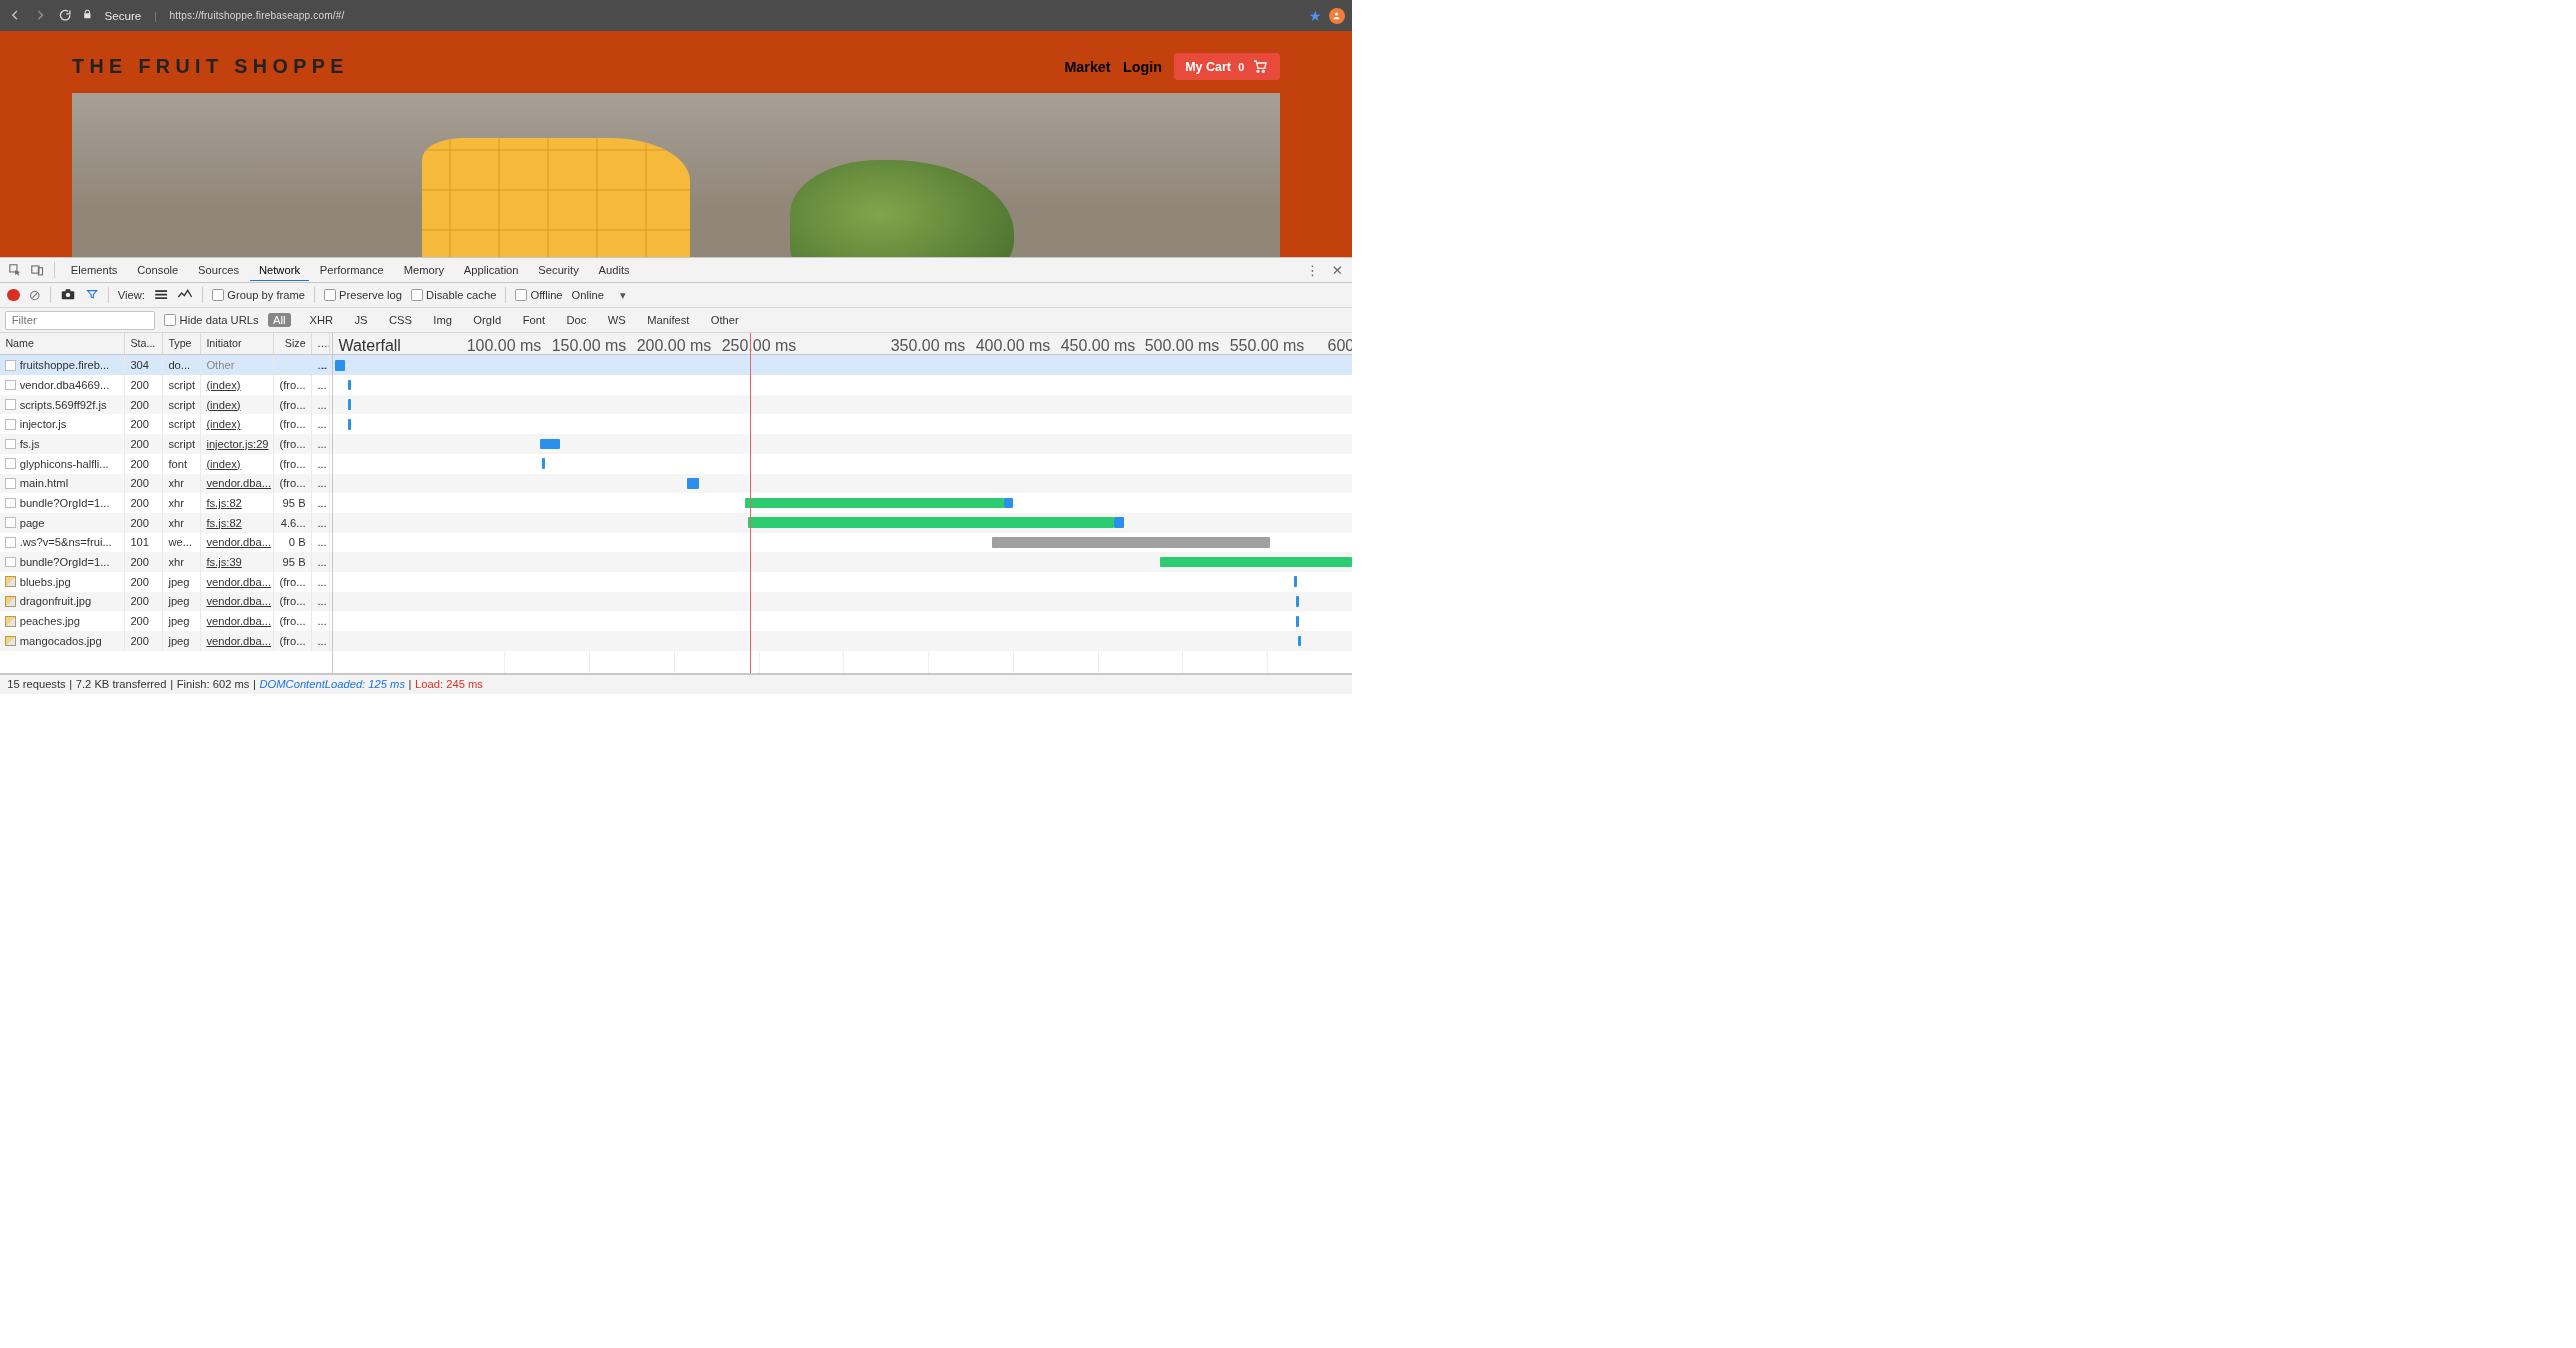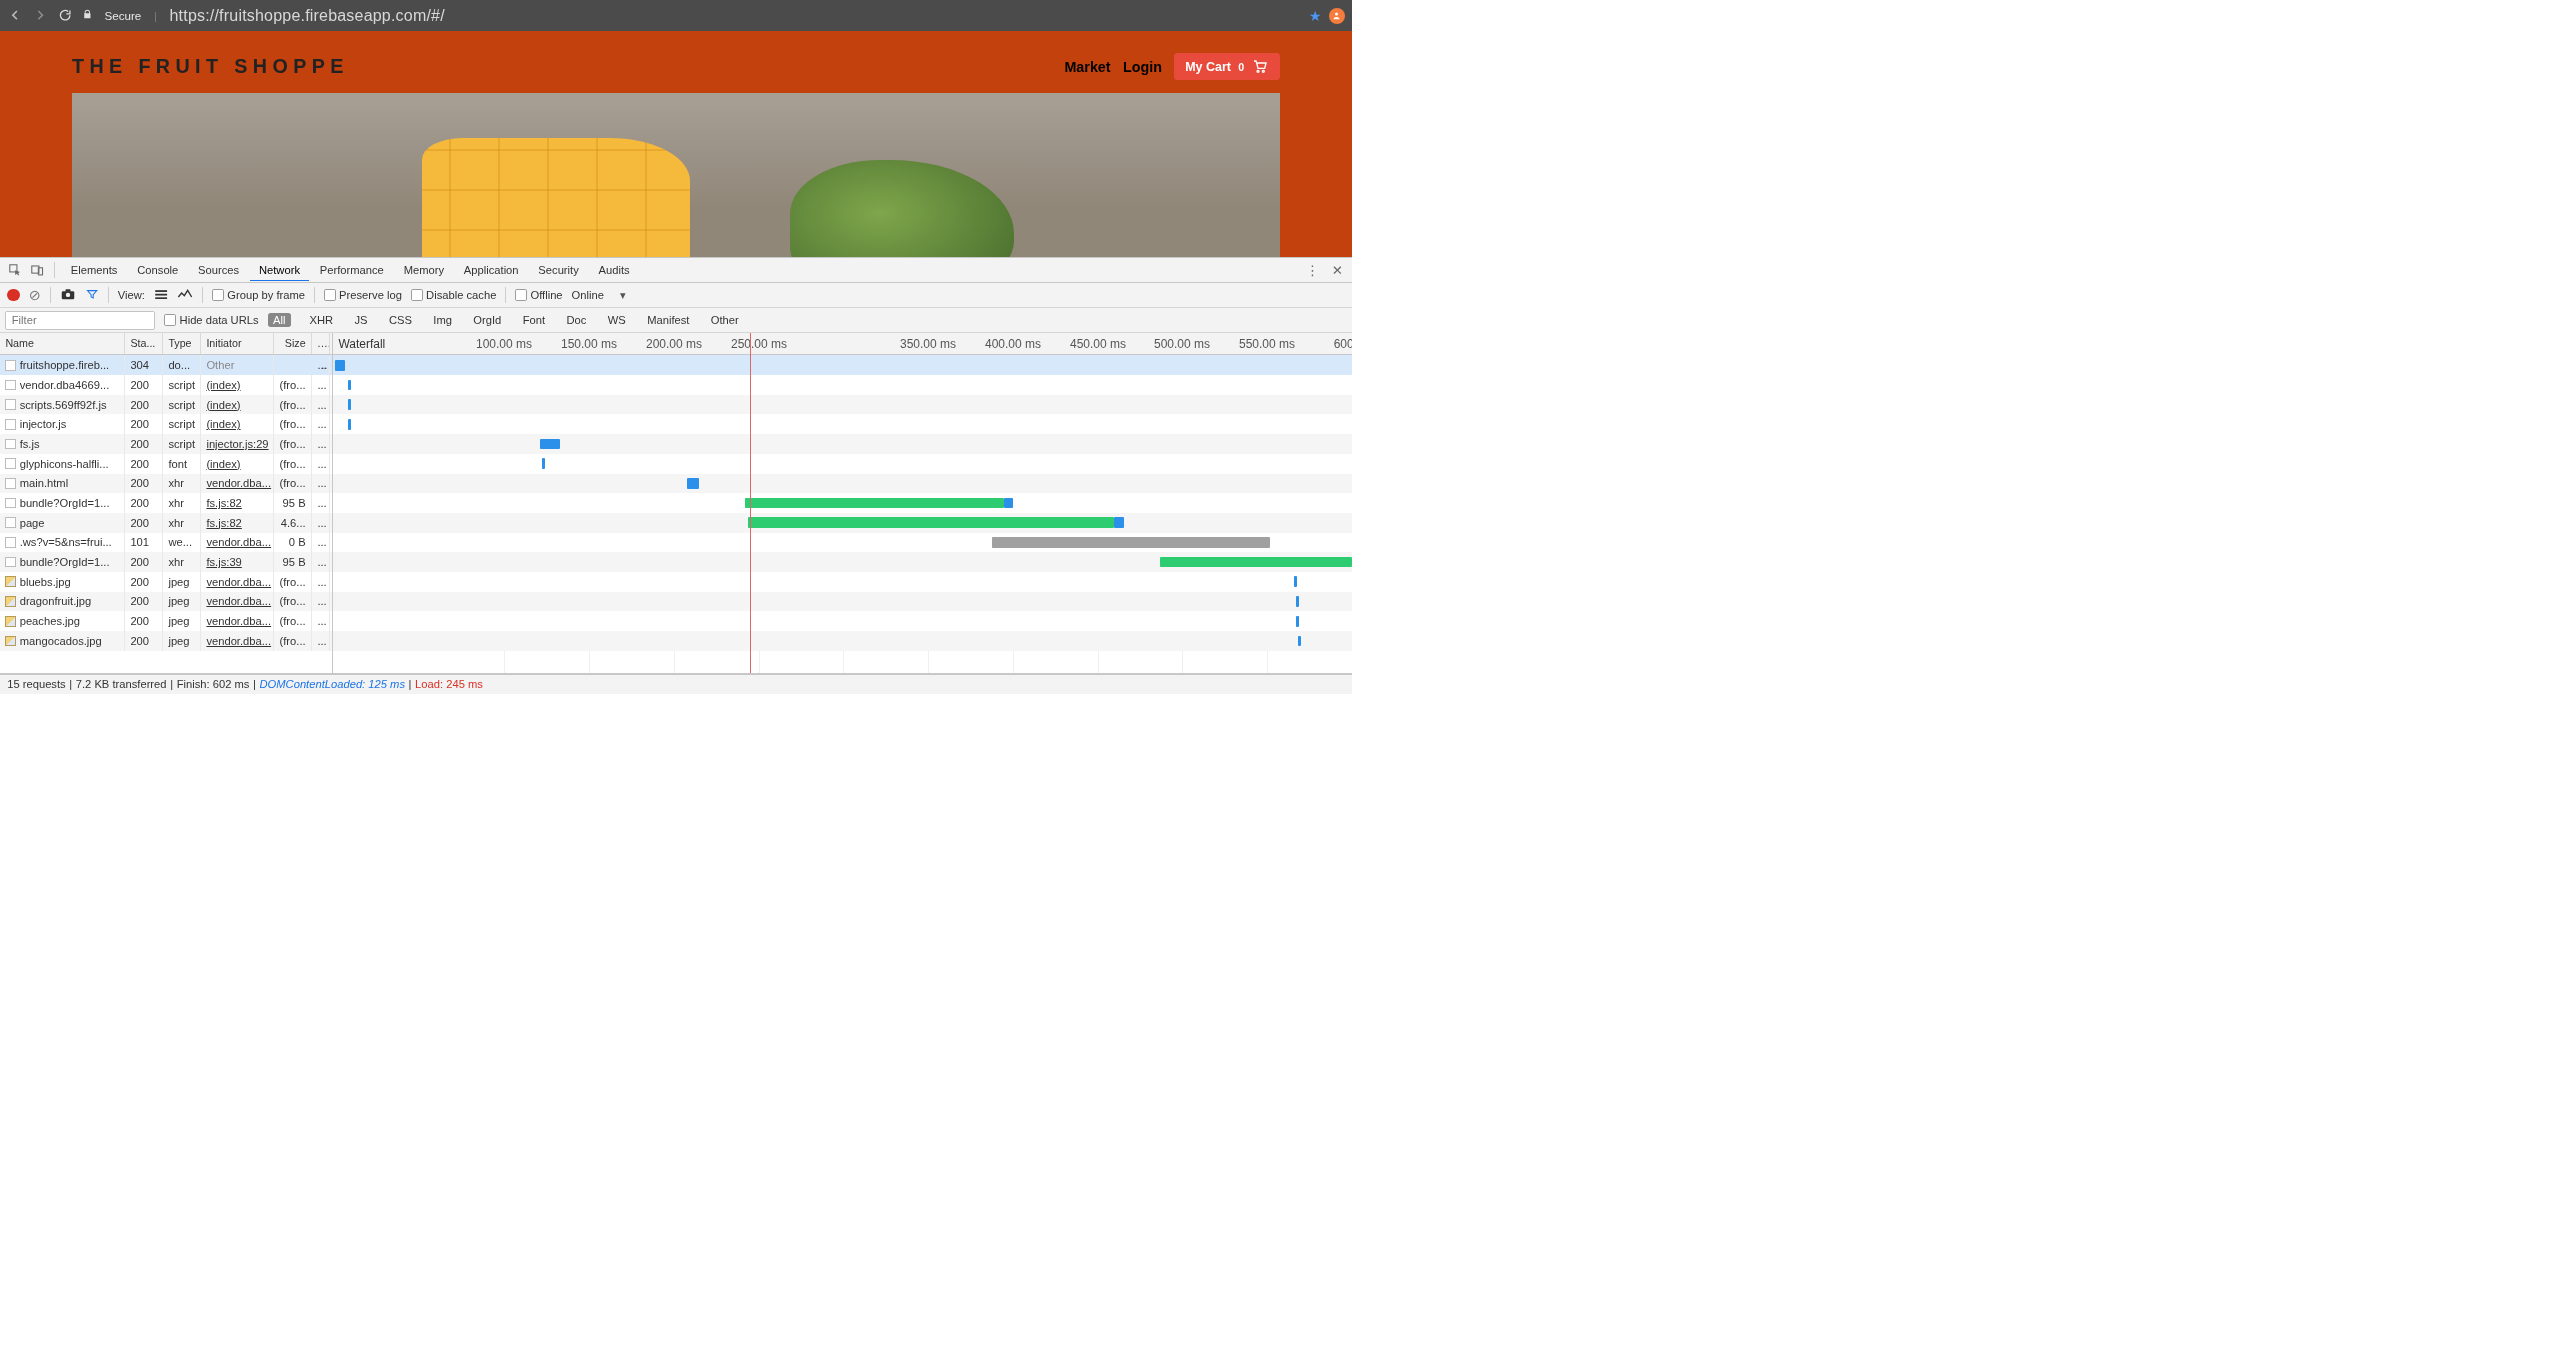--- a/index.html
+++ b/index.html
@@ -6,21 +6,21 @@
 body { font-family: -apple-system, "Segoe UI", Arial, sans-serif; font-size: 11.6px; color: #222; background: #fff; width: 1352px; height: 708px; overflow: hidden; }
 
 
 .browser-bar { height: 31px; background: #4b4b4b; display: flex; align-items: center; padding: 0 7.2px; gap: 9px; color: #dcdcdc; }
 .browser-bar .nav-btn { width: 16px; height: 16px; display: flex; align-items: center; justify-content: center; cursor: pointer; color: #bfbfbf; }
 .browser-bar .nav-btn svg { width: 14.3px; height: 14.3px; }
 .browser-bar .reload { color: #e0e0e0; }
 .browser-bar .lock { color: #e8e8e8; font-size: 11.6px; }
 .browser-bar .secure { color: #e8e8e8; font-size: 11.6px; margin-left: 2.7px; }
 .browser-bar .pipe { color: #7a7a7a; margin: 0 3.6px; }
-.browser-bar .url { color: #d8d8d8; font-size: 16px; letter-spacing: 0.2px; flex: 1; }
+.browser-bar .url { color: #d8d8d8; font-size: 10px; letter-spacing: 0.2px; flex: 1; }
 .browser-bar .right { display: flex; gap: 7.2px; align-items: center; margin-left: auto; }
 .browser-bar .star { color: #4b97f3; font-size: 14.3px; }
 .browser-bar .prof { width: 16px; height: 16px; background: #f47c3c; border-radius: 50%; display:flex; align-items:center; justify-content:center; color:#fff; }
 
 
 .page { background: #c2410c; height: 226px; overflow: hidden; }
 .page-header { display:flex; align-items:center; padding: 22.4px 72px 12.5px 72px; }
 .brand { font-size: 19.7px; font-weight: 700; letter-spacing: 5.4px; }
 .header-right { margin-left:auto; display:flex; align-items:center; gap: 12.5px; font-size: 14.3px; font-weight: 700; }
 .header-right a { color:#000; text-decoration:none; }
@@ -68,21 +68,21 @@
 .net-body .row:nth-child(even){ background:#fff; }
 .net-body .row.selected { background:#d7e8fb !important; }
 .net-body .cell { padding: 1.8px 5.4px; border-right:0.9px solid #e9e9e9; white-space:nowrap; overflow:hidden; text-overflow:ellipsis; display:flex; align-items:center; gap:3.6px; }
 .initiator-link { color:#333; text-decoration: underline; cursor:pointer; }
 .initiator-plain { color:#888; }
 .row-icon { width:10.7px; height:10.7px; border:0.9px solid #bcbcbc; background:#fff; flex:0 0 10.7px; }
 .row-icon.img { background: linear-gradient(135deg,#f3d27a 0 50%, #dfe7f7 50% 100%); border-color:#b59b57; }
 
 
 .wf-pane { flex:1; border-left:0.9px solid #c7c7c7; position:relative; }
-.wf-head { height:22.4px; background:#f3f3f3; border-bottom:0.9px solid #c7c7c7; position:relative; font-size:12px; color:#555; }
+.wf-head { height:22.4px; background:#f3f3f3; border-bottom:0.9px solid #c7c7c7; position:relative; font-size:16px; color:#555; }
 .wf-head .tick { position:absolute; top:3.6px; transform:translateX(-50%); }
 .wf-head .label0 { position:absolute; left:5.4px; top:3.6px; color:#333; }
 .wf-rows { position:relative; }
 .wf-row { height:19.7px; position:relative; }
 .wf-row:nth-child(odd){ background:#f5f5f5; }
 .wf-row:nth-child(even){ background:#fff; }
 .wf-row.selected { background:#d7e8fb !important; }
 .wf-bar { position:absolute; top:4.5px; height:10.7px; border-radius:0.9px; }
 .wf-bar.blue { background:#2b90e9; }
 .wf-bar.green { background:#2ecc71; }

